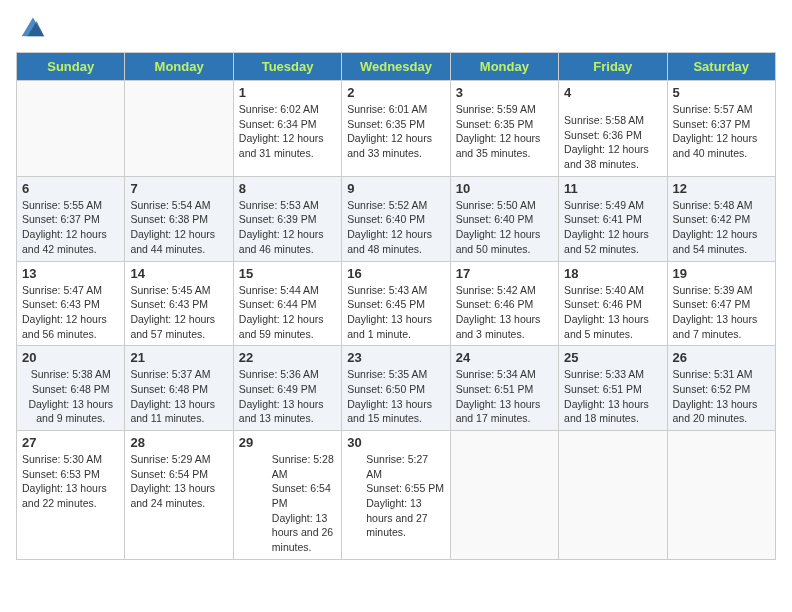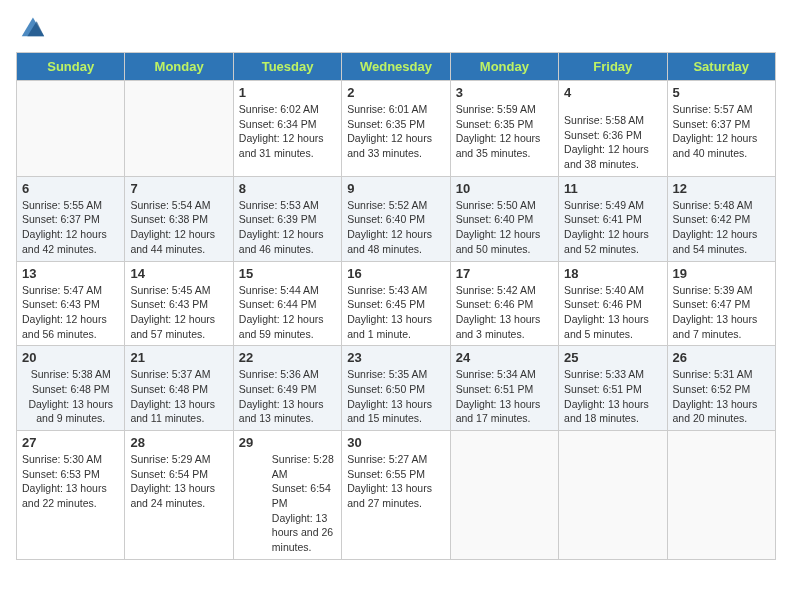--- a/index.html
+++ b/index.html
@@ -307,21 +307,21 @@
 Daylight: 13 hours and 24 minutes.</div>
         </td>
         <td>
           <span class="day-num">29</span>
           <div class="cell-info" style="white-space: pre-line; margin-left: 33px;">Sunrise: 5:28 AM
 Sunset: 6:54 PM
 Daylight: 13 hours and 26 minutes.</div>
         </td>
         <td>
           <span class="day-num">30</span>
-          <div class="cell-info" style="white-space: pre-line;">Sunrise: 5:27 AM
+          <div class="cell-info" style="white-space: pre-line; margin-left: 19px;">Sunrise: 5:27 AM
 Sunset: 6:55 PM
 Daylight: 13 hours and 27 minutes.</div>
         </td>
         <td class="empty"></td>
         <td class="empty"></td>
         <td class="empty"></td>
       </tr>
     </tbody>
 </table>
 

